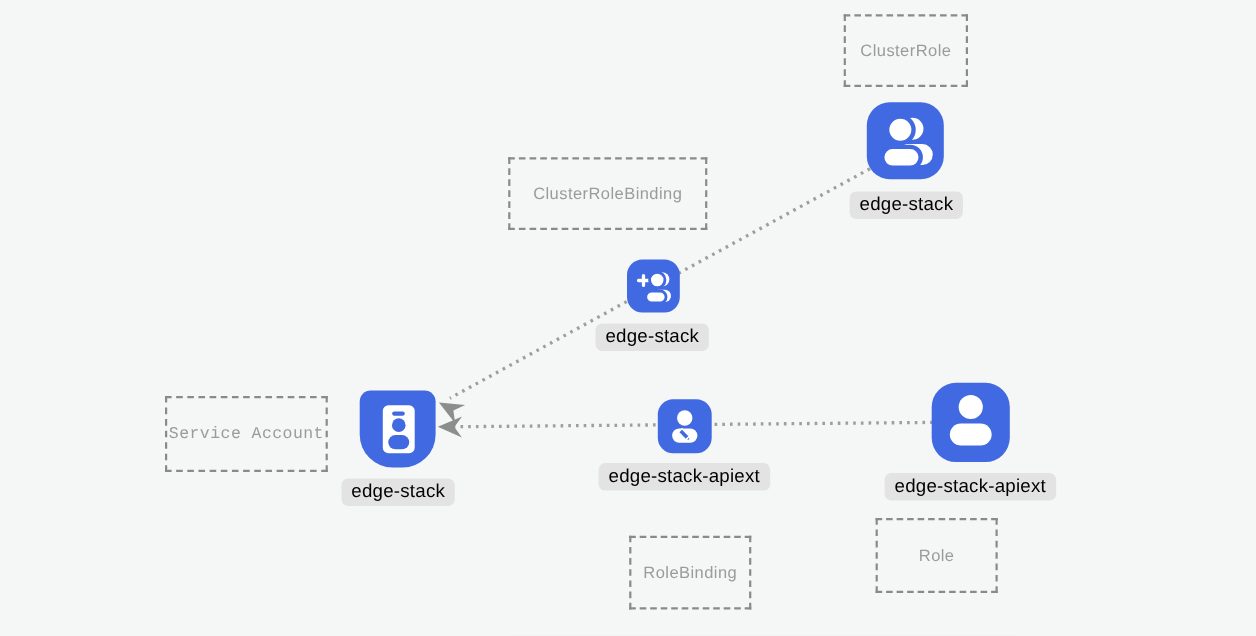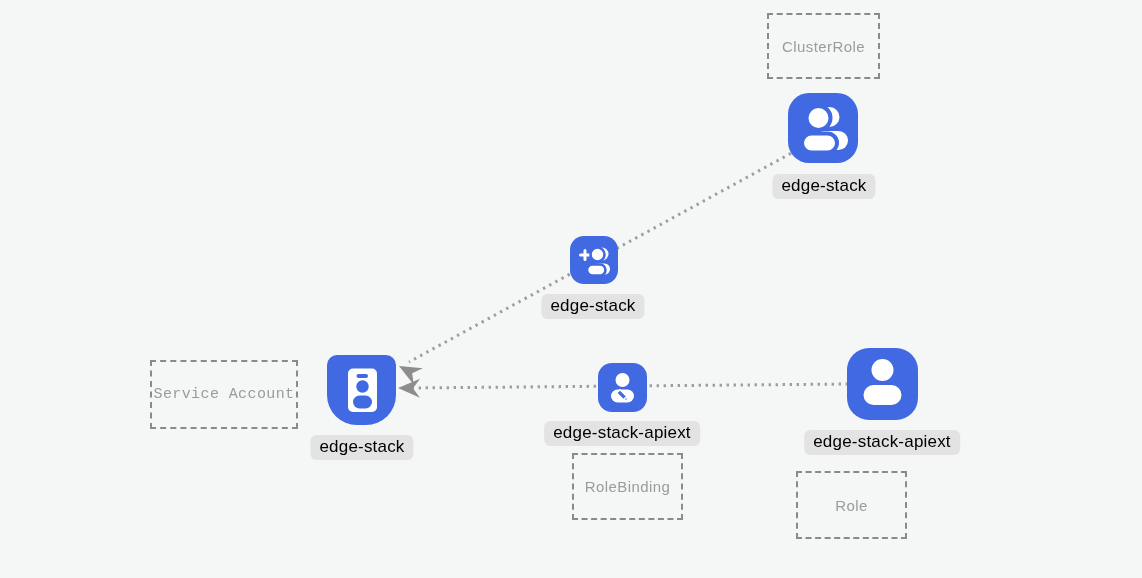--- a/index.html
+++ b/index.html
@@ -63,26 +63,29 @@
       <g transform="translate(398,388) rotate(0.5)">
         <polygon points="0,0 22,-9.5 15,0 22,9.5" fill="#8d8d8d"></polygon>
       </g>
     </g>
   </svg>
 
   <div class="type-box" style="left:767px;top:13px;width:113px;height:66px;">
     <span>ClusterRole</span>
   </div>
 
+  <div class="type-box" style="left:462px;top:143px;width:181px;height:66px;">
+    <span>ClusterRoleBinding</span>
+  </div>
 
   <div class="type-box" style="left:150px;top:360px;width:148px;height:69px;font-family:Liberation Mono, monospace;">
     <span>Service Account</span>
   </div>
 
-  <div class="type-box" style="left:572px;top:453px;width:111px;height:67px;">
+  <div class="type-box" style="left:572px;top:487px;width:111px;height:67px;">
     <span>RoleBinding</span>
   </div>
 
   <div class="type-box" style="left:796px;top:471px;width:111px;height:68px;">
     <span>Role</span>
   </div>
 
   <div class="node-icon" style="left:788px;top:93px;width:70px;height:70px;border-radius:21px;">
     <svg width="70" height="70" viewBox="0 0 70 70">
       <circle cx="41.5" cy="24" r="10" fill="#ffffff"></circle>

